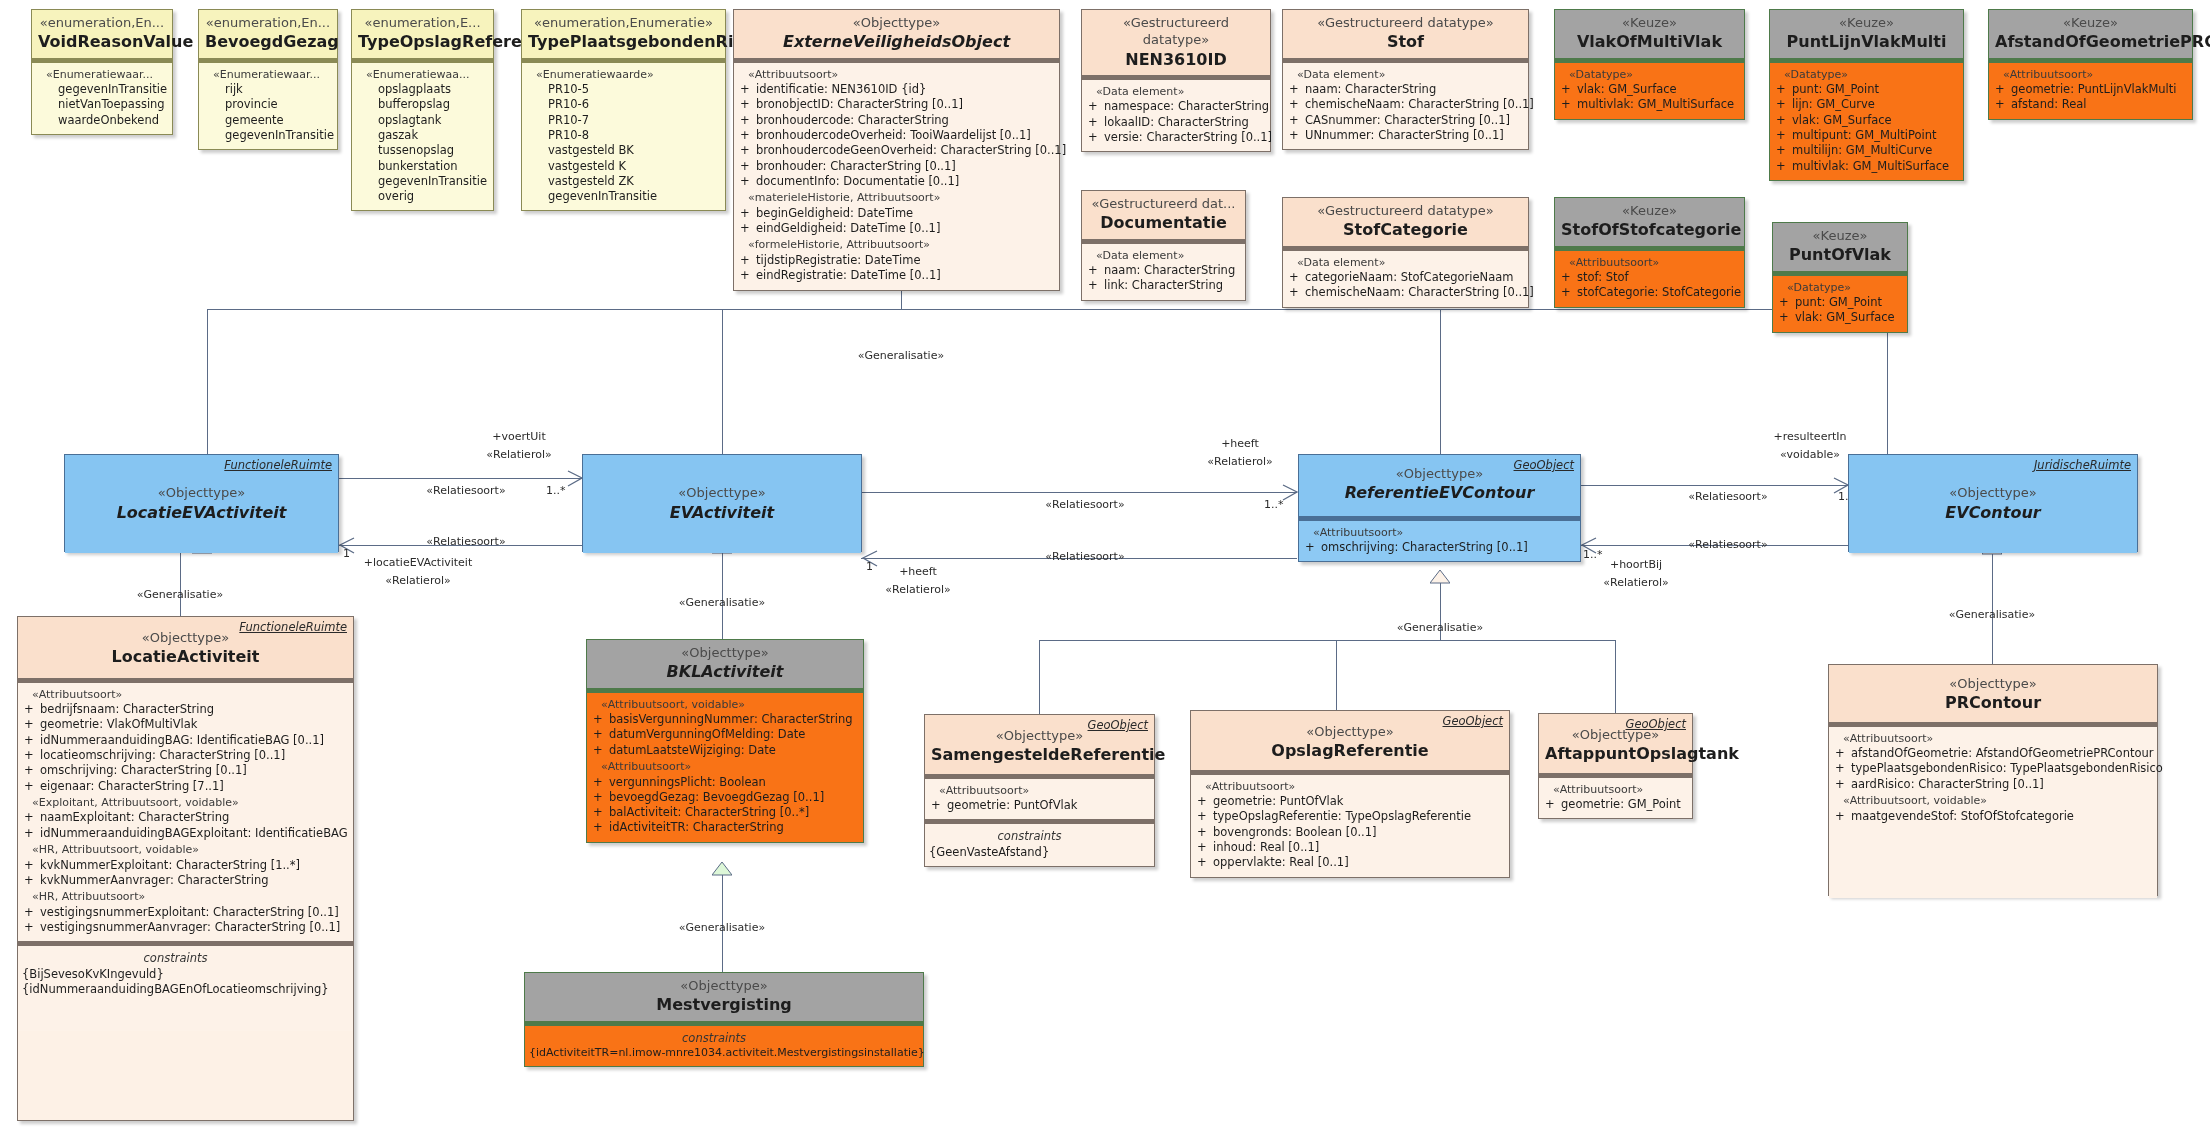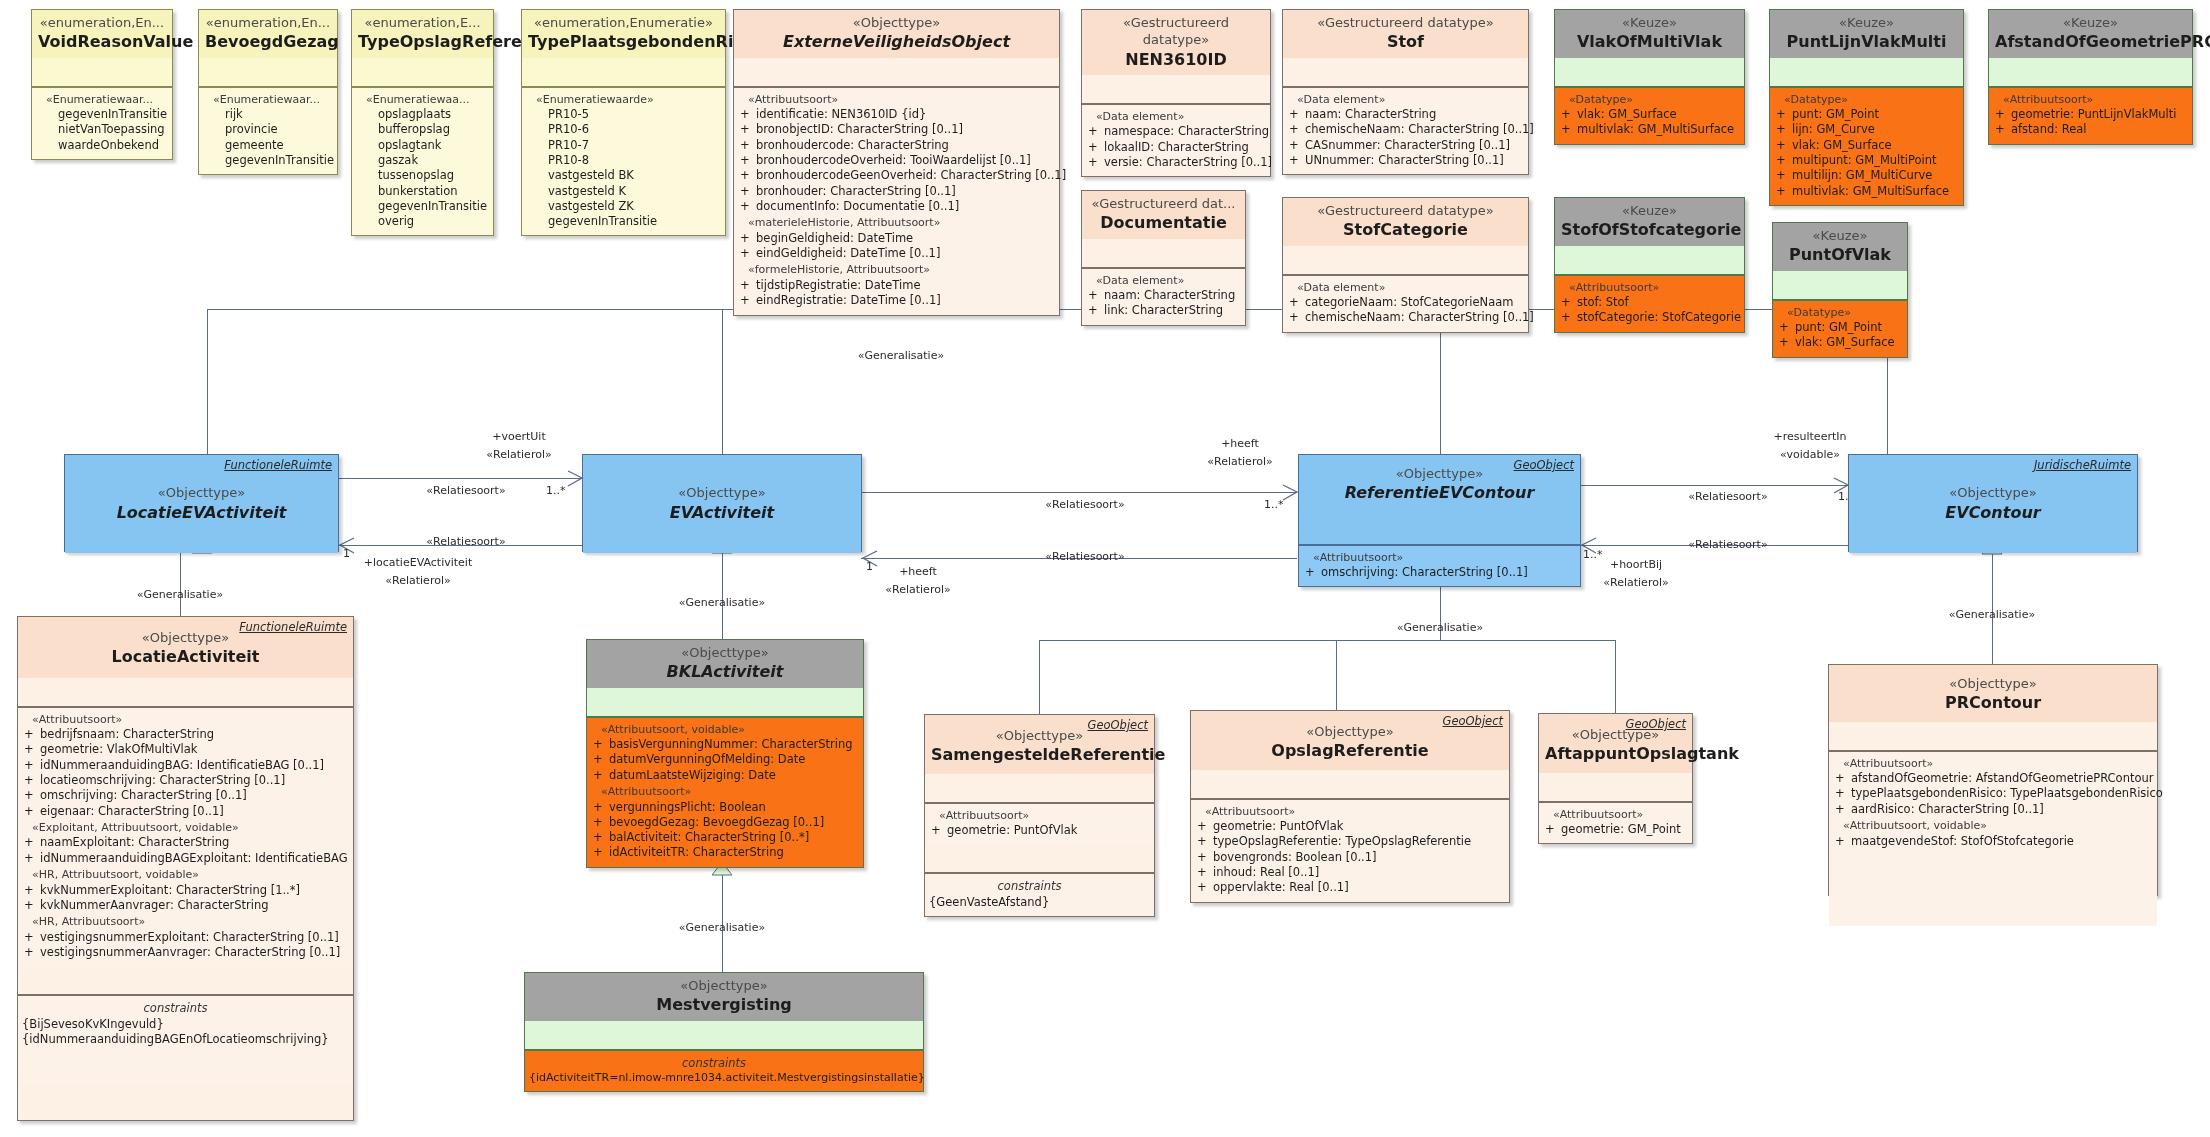--- a/index.html
+++ b/index.html
@@ -32,23 +32,22 @@
     position:relative;
   }
   .uml .hdr .stereo{ font-size:13px; color:#4a4a4a; display:block; }
   .uml .hdr .nm{ font-weight:bold; display:block; font-size:16px; }
   .uml .corner{
     position:absolute; right:6px; top:3px;
     font-style:italic; font-size:11.5px; color:#2a2a2a; font-weight:normal;text-decoration:underline;
   }
   .uml .sec{
     box-sizing:border-box;
-    border-top:2px solid #f97316;
+    border-top:5px solid #f97316;
     padding:5px 24px 6px 4px;
-    margin-top:28px;
   }
   .grp{ padding-left:10px; color:#3a3a3a; font-size:11px; margin-top:2px; }
   .grp:first-child{ margin-top:0; }
   .row{ white-space:nowrap; padding-left:2px; }
   .row .vis{ display:inline-block; width:16px; color:#1d1d1d; }
   .cons-title{ text-align:center; font-style:italic; color:#333; }
   .cons-line{ white-space:nowrap; }
   .enum-item{ padding-left:22px; white-space:nowrap; }
 
   
@@ -466,21 +465,21 @@
       <span class="stereo">«Objecttype»</span>
       <span class="nm">LocatieActiviteit</span>
     </div>
     <div class="sec">
       <div class="grp">«Attribuutsoort»</div>
       <div class="row"><span class="vis">+</span><span>bedrijfsnaam: CharacterString</span></div>
       <div class="row"><span class="vis">+</span><span>geometrie: VlakOfMultiVlak</span></div>
       <div class="row"><span class="vis">+</span><span>idNummeraanduidingBAG: IdentificatieBAG [0..1]</span></div>
       <div class="row"><span class="vis">+</span><span>locatieomschrijving: CharacterString [0..1]</span></div>
       <div class="row"><span class="vis">+</span><span>omschrijving: CharacterString [0..1]</span></div>
-      <div class="row"><span class="vis">+</span><span>eigenaar: CharacterString [0..1]</span></div>
+      <div class="row"><span class="vis">+</span><span>eigenaar: CharacterString [7..1]</span></div>
 
       <div class="grp">«Exploitant, Attribuutsoort, voidable»</div>
       <div class="row"><span class="vis">+</span><span>naamExploitant: CharacterString</span></div>
       <div class="row"><span class="vis">+</span><span>idNummeraanduidingBAGExploitant: IdentificatieBAG</span></div>
 
       <div class="grp">«HR, Attribuutsoort, voidable»</div>
       <div class="row"><span class="vis">+</span><span>kvkNummerExploitant: CharacterString [1..*]</span></div>
       <div class="row"><span class="vis">+</span><span>kvkNummerAanvrager: CharacterString</span></div>
 
       <div class="grp">«HR, Attribuutsoort»</div>

